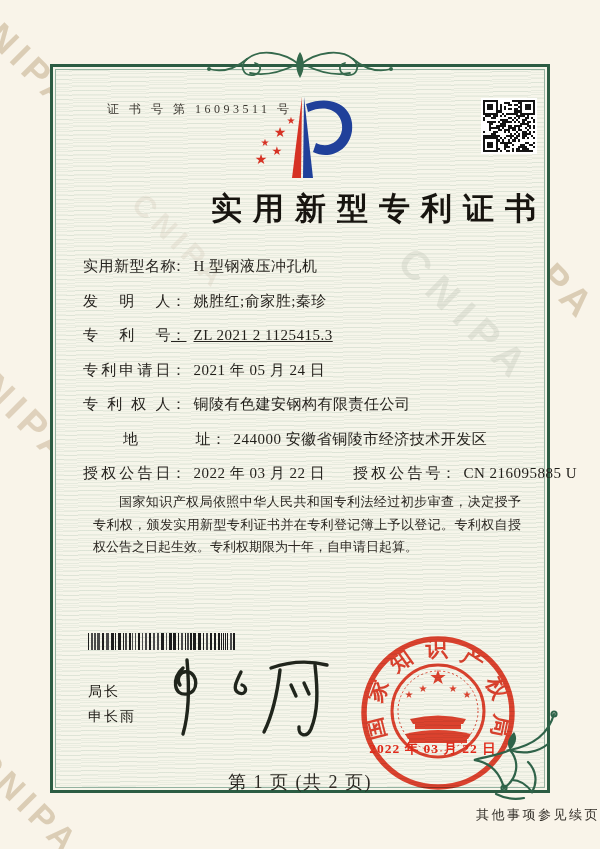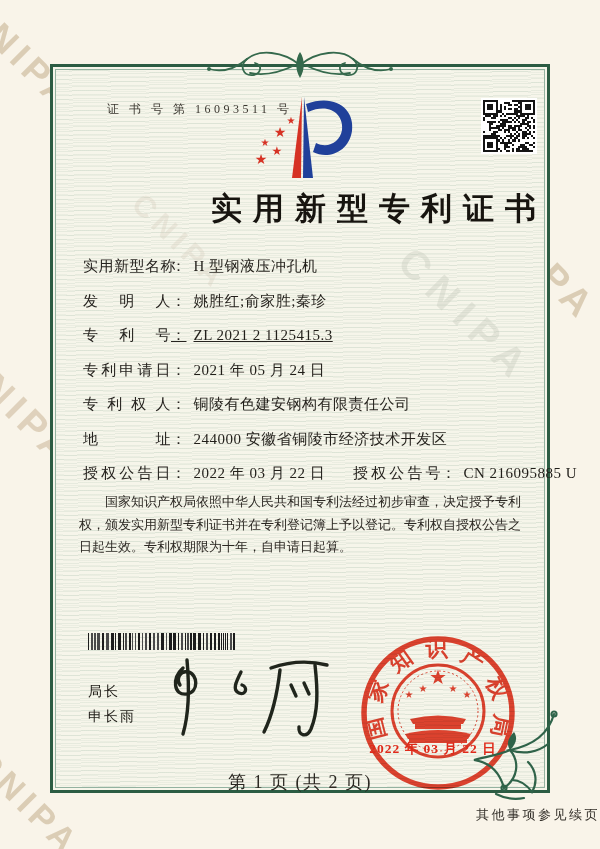--- a/index.html
+++ b/index.html
@@ -16,21 +16,21 @@
   .certno{position:absolute;left:28px;top:34px;font-size:12px;letter-spacing:3.5px;color:#3a362f;margin-left:26px;}
   .logo{position:absolute;left:183px;top:24px;}
   .qr{position:absolute;left:428px;top:31px;}
   .title{position:absolute;left:0;top:121px;width:100%;text-align:right;font-size:31px;font-weight:700;
          letter-spacing:11px;text-indent:11px;color:#17140f;}
   .frow{position:absolute;left:30px;right:26px;font-size:15px;letter-spacing:0.5px;white-space:nowrap;}
   .flabel{display:inline-block;width:88px;text-align:justify;text-align-last:justify;vertical-align:bottom;}
   .fcolon{margin-right:7px;}
   .fval{color:#211e19;}
   .grant-right{position:absolute;left:270px;top:0;}
-  .paras{position:absolute;left:26px;right:26px;top:424px;font-size:13px;line-height:22.5px;
+  .paras{position:absolute;left:40px;right:26px;top:424px;font-size:13px;line-height:22.5px;
          text-align:justify;color:#2b2722;}
   .paras p{margin:0;text-indent:2em;}
   .barcode{position:absolute;left:35px;top:566px;}
   .signer{position:absolute;left:35px;font-size:14px;letter-spacing:2px;color:#23201b;}
   .signature{position:absolute;left:100px;top:585px;}
   .seal{position:absolute;left:290px;top:551px;mix-blend-mode:multiply;opacity:0.92;}
   .sealdate{position:absolute;left:285px;top:673px;width:190px;text-align:center;font-size:13.5px;
             font-weight:600;letter-spacing:1px;color:#df2a1a;}
   .pageinfo{position:absolute;left:0;top:703px;width:100%;text-align:center;font-size:18px;
             letter-spacing:1.5px;color:#2b2822;}
@@ -325,21 +325,21 @@
     </div>
     <div class="frow" style="top:259px;text-decoration:underline;">
       <span class="flabel">专利号</span><span class="fcolon">：</span><span class="fval">ZL 2021 2 1125415.3</span>
     </div>
     <div class="frow" style="top:294px;">
       <span class="flabel">专利申请日</span><span class="fcolon">：</span><span class="fval">2021 年 05 月 24 日</span>
     </div>
     <div class="frow" style="top:328px;">
       <span class="flabel">专利权人</span><span class="fcolon">：</span><span class="fval">铜陵有色建安钢构有限责任公司</span>
     </div>
-    <div class="frow" style="top:363px;">
+    <div class="frow" style="top:363px;margin-left:40px;">
       <span class="flabel">地址</span><span class="fcolon">：</span><span class="fval">244000 安徽省铜陵市经济技术开发区</span>
     </div>
     <div class="frow" style="top:397px;">
       <span class="flabel">授权公告日</span><span class="fcolon">：</span><span class="fval">2022 年 03 月 22 日</span>
       <span class="grant-right">
         <span class="flabel">授权公告号</span><span class="fcolon">：</span><span class="fval">CN 216095885 U</span>
       </span>
     </div>
 
     <div class="paras">

